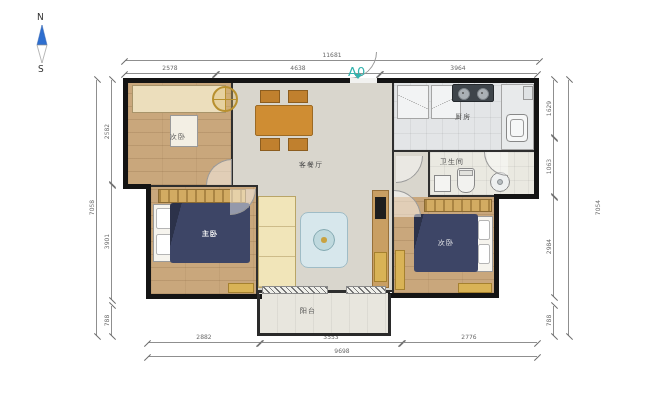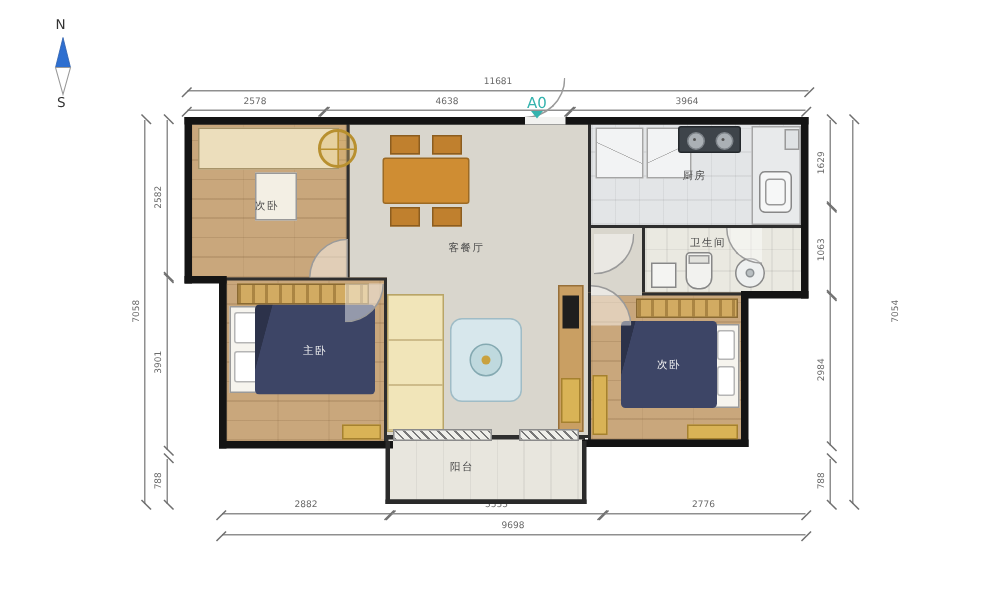--- a/index.html
+++ b/index.html
@@ -39,21 +39,21 @@
   .dimv{position:absolute;border-left:1px solid #8f8f8f;width:0;z-index:2;}
   .dimv:before,.dimv:after{content:"";position:absolute;left:-4px;height:1px;width:9px;background:#6f6f6f;transform:rotate(45deg);}
   .dimv:before{top:-1px;} .dimv:after{bottom:-1px;}
   .dlabel{position:absolute;font-size:6px;color:#6a6a6a;text-align:center;width:60px;z-index:2;}
   .dlabelv{position:absolute;font-size:6px;color:#6a6a6a;text-align:center;width:50px;transform:rotate(-90deg);z-index:2;}
 
   
   .ctext{position:absolute;font-size:9px;color:#333;z-index:2;}
 
   
-  .entry-label{position:absolute;font-size:10px;color:#35b3ae;z-index:8;text-align:center;width:20px;}
+  .entry-label{position:absolute;font-size:13px;color:#35b3ae;z-index:8;width:20px;}
   .entry-tri{position:absolute;width:0;height:0;border-left:4px solid transparent;border-right:4px solid transparent;
              border-top:5px solid #35b3ae;z-index:8;}
 
   
   .wardrobe{background:#d2ab62;border:1px solid #8a6a33;
     background-image:repeating-linear-gradient(90deg,rgba(110,75,20,.4) 0 2px,transparent 2px 9px);}
   .bed{background:#3d4566;border-radius:3px;background-image:linear-gradient(105deg,rgba(0,0,0,.28) 0 12%,transparent 12.5%);}
   .pillowbase{background:#f6f4ee;border:1px solid #9a9a9a;}
   .pillow{background:#ffffff;border:1px solid #b5b5b5;border-radius:2px;}
   .gold{background:#d9b356;border:1px solid #a5812f;}
@@ -116,34 +116,34 @@
        background-image:linear-gradient(-25deg,transparent 49%,#b5b5b5 49.6%,#b5b5b5 50.4%,transparent 51%);"></div>
   <div class="furn" style="left:452px;top:84px;width:42px;height:18px;background:#3e444a;border:1px solid #24282c;border-radius:2px;"></div>
   <div class="burner" style="left:458px;top:88px;z-index:4;"></div>
   <div class="burner" style="left:477px;top:88px;z-index:4;"></div>
   <div class="furn" style="left:501px;top:84px;width:33px;height:66px;background:#e8eaeb;border:1px solid #a5a5a5;"></div>
   <div class="furn" style="left:506px;top:114px;width:22px;height:28px;background:#f6f7f7;border:1px solid #888;border-radius:4px;"></div>
   <div class="furn" style="left:510px;top:119px;width:14px;height:18px;border:1px solid #999;border-radius:3px;"></div>
   <div class="furn" style="left:523px;top:86px;width:10px;height:14px;background:#dfe2e4;border:1px solid #9a9a9a;"></div>
   <div class="rlabel" style="left:446px;top:112px;width:34px;">厨房</div>
 
-  <div class="rlabel" style="left:450px;top:157px;width:44px;">卫生间</div>
+  <div class="rlabel" style="left:430px;top:157px;width:44px;">卫生间</div>
   <div class="furn" style="left:434px;top:175px;width:17px;height:17px;background:#f4f4f2;border:1px solid #888;"></div>
   <div class="furn" style="left:457px;top:168px;width:18px;height:25px;background:#f2f2ef;border:1px solid #888;border-radius:3px 3px 8px 8px;"></div>
   <div class="furn" style="left:459px;top:170px;width:14px;height:6px;background:#e2e2dd;border:1px solid #999;"></div>
   <div class="furn" style="left:490px;top:172px;width:20px;height:20px;background:#eef0f0;border:1px solid #888;border-radius:50%;"></div>
   <div class="furn" style="left:497px;top:179px;width:6px;height:6px;background:#b9bfc2;border:1px solid #8a8f92;border-radius:50%;"></div>
   <div class="arc" style="left:484px;top:152px;width:24px;height:24px;border-left-width:1px;border-bottom-width:1px;border-bottom-left-radius:100%;"></div>
 
   <div class="furn wardrobe" style="left:158px;top:189px;width:88px;height:14px;"></div>
   <div class="furn pillowbase" style="left:153px;top:204px;width:24px;height:58px;"></div>
   <div class="furn pillow" style="left:156px;top:208px;width:16px;height:21px;"></div>
   <div class="furn pillow" style="left:156px;top:234px;width:16px;height:21px;"></div>
   <div class="furn bed" style="left:170px;top:203px;width:80px;height:60px;"></div>
-  <div class="rlabel onbed" style="left:190px;top:229px;width:40px;">主卧</div>
+  <div class="rlabel onbed" style="left:190px;top:229px;width:40px;font-weight:bold;">主卧</div>
   <div class="furn gold" style="left:228px;top:283px;width:26px;height:10px;"></div>
   <div class="arc" style="left:230px;top:189px;width:26px;height:26px;border-right-width:1px;border-bottom-width:1px;border-bottom-right-radius:100%;"></div>
   <div class="arc" style="left:206px;top:159px;width:26px;height:26px;border-left-width:1px;border-top-width:1px;border-top-left-radius:100%;"></div>
 
   <div class="furn wardrobe" style="left:424px;top:199px;width:68px;height:13px;"></div>
   <div class="furn pillowbase" style="left:476px;top:216px;width:17px;height:56px;"></div>
   <div class="furn pillow" style="left:478px;top:220px;width:12px;height:20px;"></div>
   <div class="furn pillow" style="left:478px;top:244px;width:12px;height:20px;"></div>
   <div class="furn bed" style="left:414px;top:214px;width:64px;height:58px;"></div>
   <div class="rlabel onbed" style="left:426px;top:238px;width:40px;">次卧</div>

